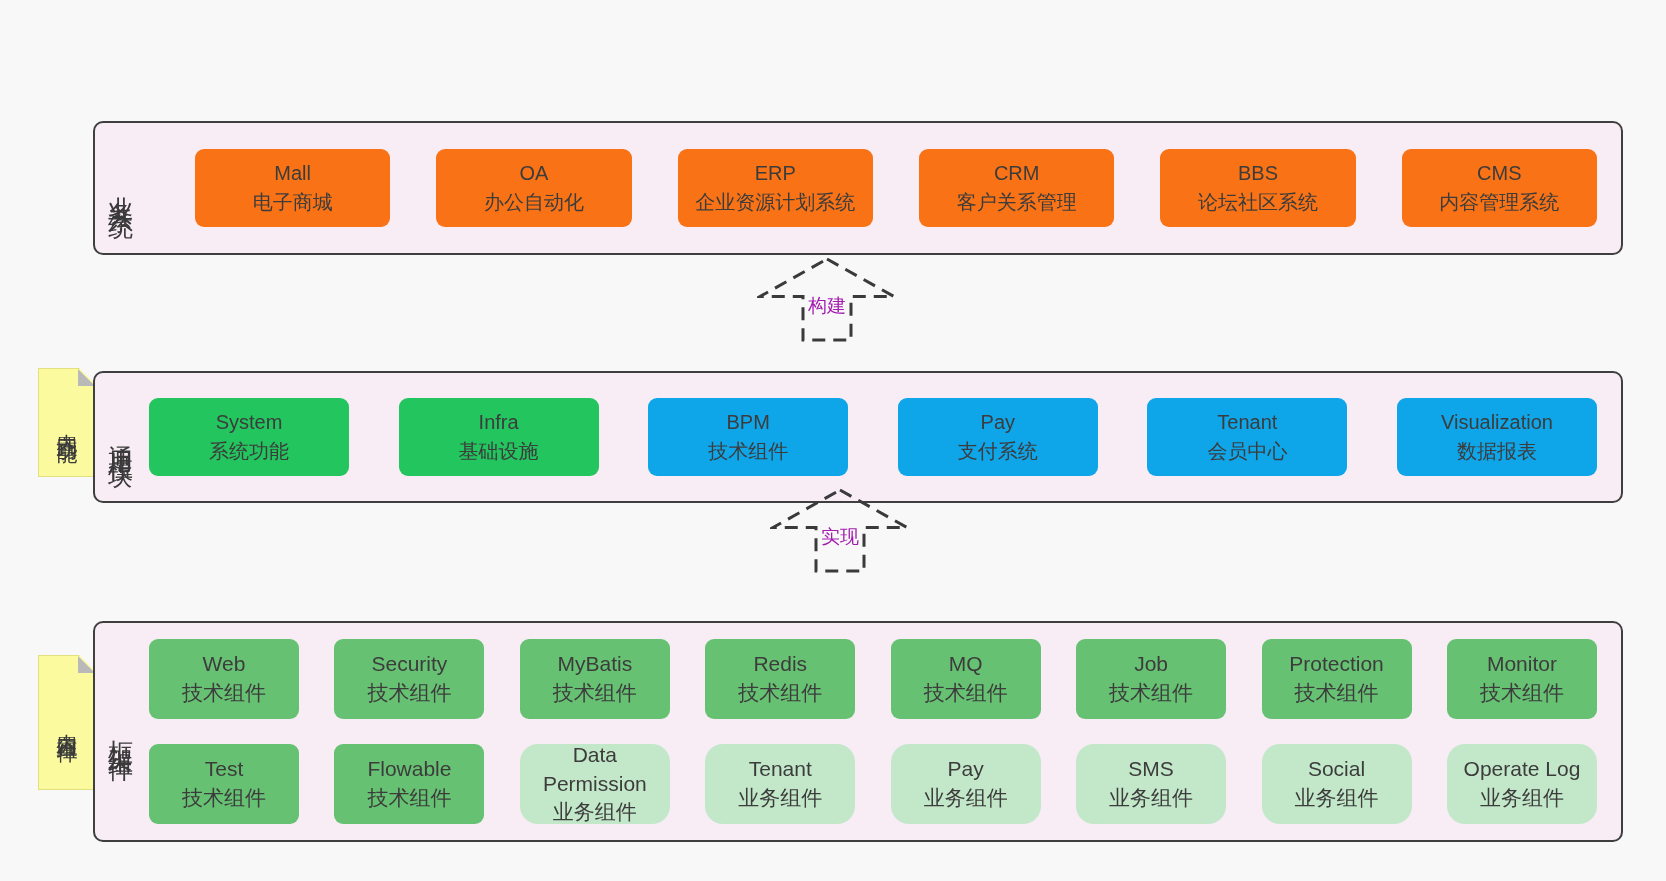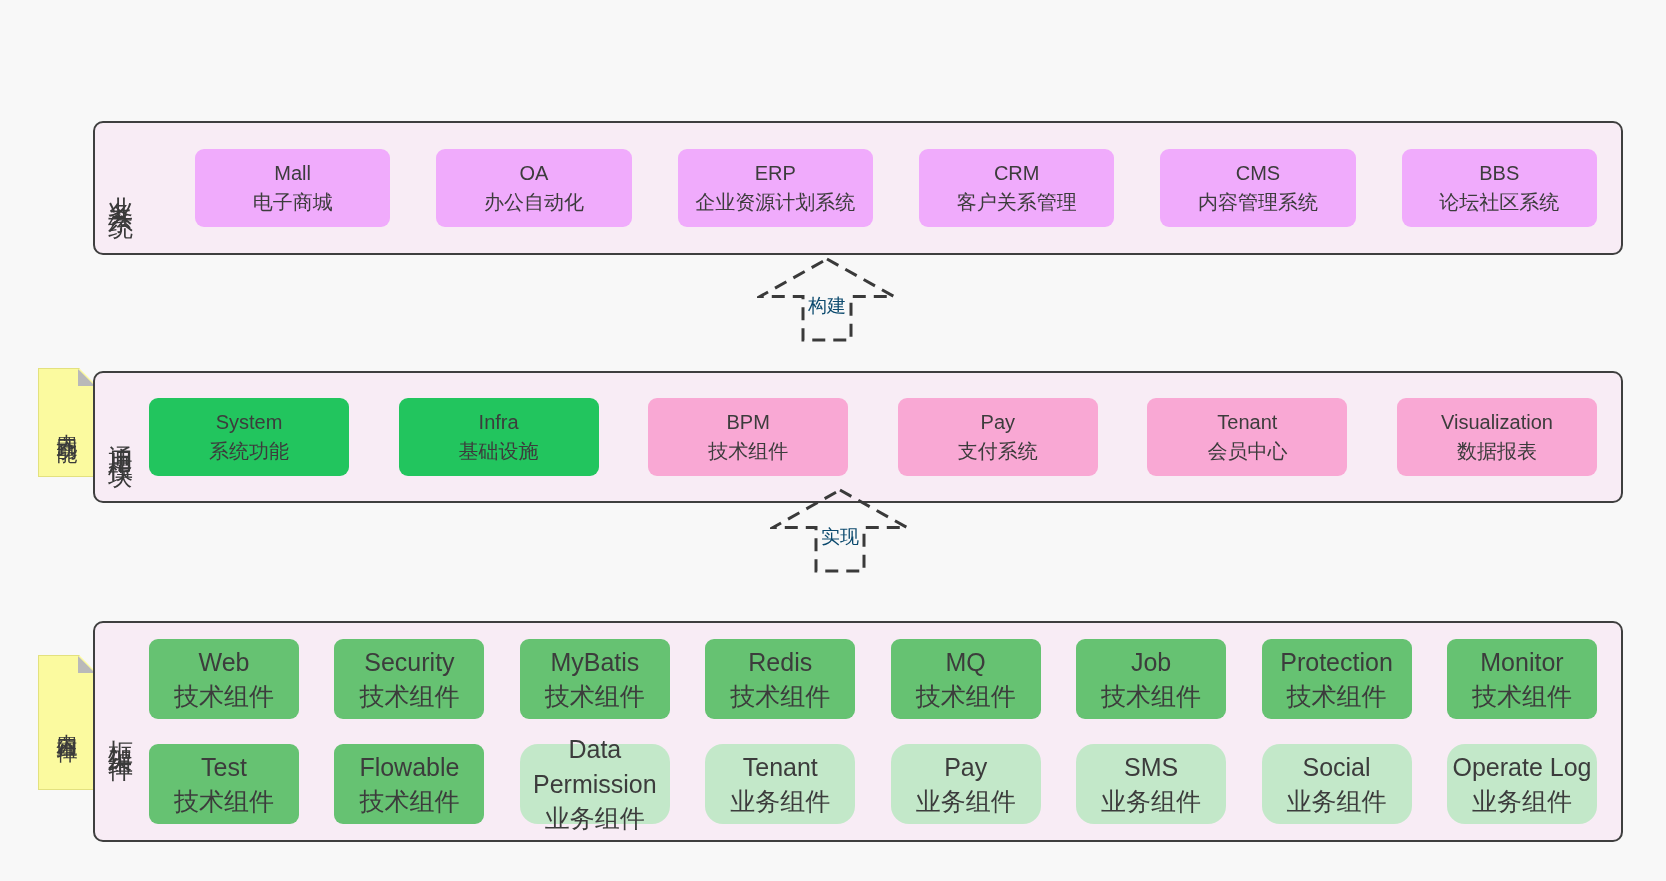--- a/index.html
+++ b/index.html
@@ -32,38 +32,38 @@
     display:flex;flex-direction:column;justify-content:center;gap:25px;
   }
   .grid .row{display:flex;justify-content:space-between;}
   .box{
     width:200px;height:78px;border-radius:9px;
     display:flex;flex-direction:column;align-items:center;justify-content:center;
     text-align:center;line-height:1.45;
   }
   #band3 .box{width:150px;height:80px;line-height:1.38;}
   .box .t,.box .s{font-size:20px;color:#3c3c3c;}
-  #band3 .box .t,#band3 .box .s{font-size:25px;text-align:center;}
-  .blue{background:#f0abfc;margin-left:46px;}
+  #band3 .box .t,#band3 .box .s{font-size:21px;text-align:center;}
+  .blue{background:#f97316;margin-left:46px;}
   .red{background:#22c55e;}
-  .pink{background:#f9a8d4;}
+  .pink{background:#0ea5e9;}
   .green{background:#66c272;}
   .lightgreen{background:#c3e8c9;border-radius:18px;}
   
   .arrow{position:absolute;width:140px;height:85px;z-index:1;}
   #arrow1{left:757px;top:257px;}
   #arrow2{left:770px;top:488px;}
   .arrow svg{width:100%;height:100%;display:block;}
   .arrow polygon{
     fill:none;stroke:#3a3a3a;stroke-width:3;
     stroke-dasharray:13 8;stroke-linecap:butt;
   }
   .arrow-label{
     position:absolute;left:50%;top:36px;transform:translateX(-50%);
-    background:#f8f8f8;padding:0 3px;font-size:19px;color:#0c4a6e;white-space:nowrap;
+    background:#f8f8f8;padding:0 3px;font-size:19px;color:#a21caf;white-space:nowrap;
   }
   
   .sticky{
     position:absolute;left:38px;width:58px;background:#fbfa9f;
     border:1px solid #e3e17f;box-sizing:border-box;z-index:0;
     display:flex;align-items:center;justify-content:center;
     clip-path:polygon(0 0,calc(100% - 17px) 0,100% 17px,100% 100%,0 100%);
   }
   #sticky1{top:368px;height:109px;}
   #sticky2{top:655px;height:135px;}
@@ -103,26 +103,26 @@
       </div>
       <div class="box blue">
         <div class="t">ERP</div>
         <div class="s">企业资源计划系统</div>
       </div>
       <div class="box blue">
         <div class="t">CRM</div>
         <div class="s">客户关系管理</div>
       </div>
       <div class="box blue">
+        <div class="t">BBS</div>
+        <div class="s">论坛社区系统</div>
+      </div>
+      <div class="box blue">
         <div class="t">CMS</div>
         <div class="s">内容管理系统</div>
-      </div>
-      <div class="box blue">
-        <div class="t">BBS</div>
-        <div class="s">论坛社区系统</div>
       </div>
     </div>
   </section>
 
   <div class="arrow" id="arrow1">
     <svg viewBox="0 0 140 85">
       <polygon points="70,2 137,39.5 94,39.5 94,83 46,83 46,39.5 3,39.5"></polygon>
     </svg>
     <div class="arrow-label">构建</div>
   </div>

